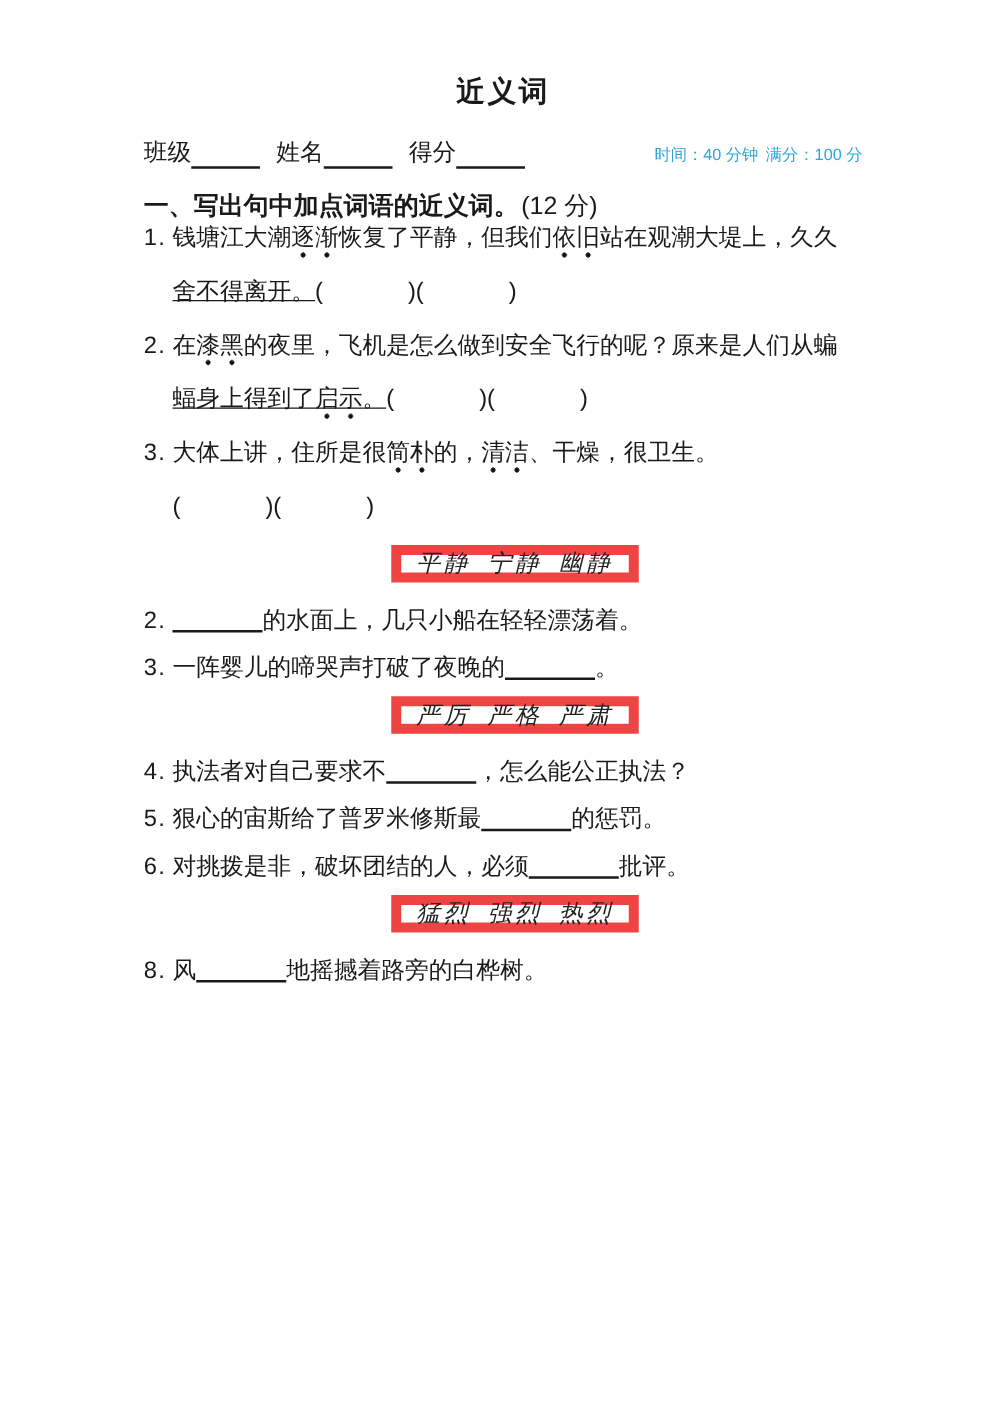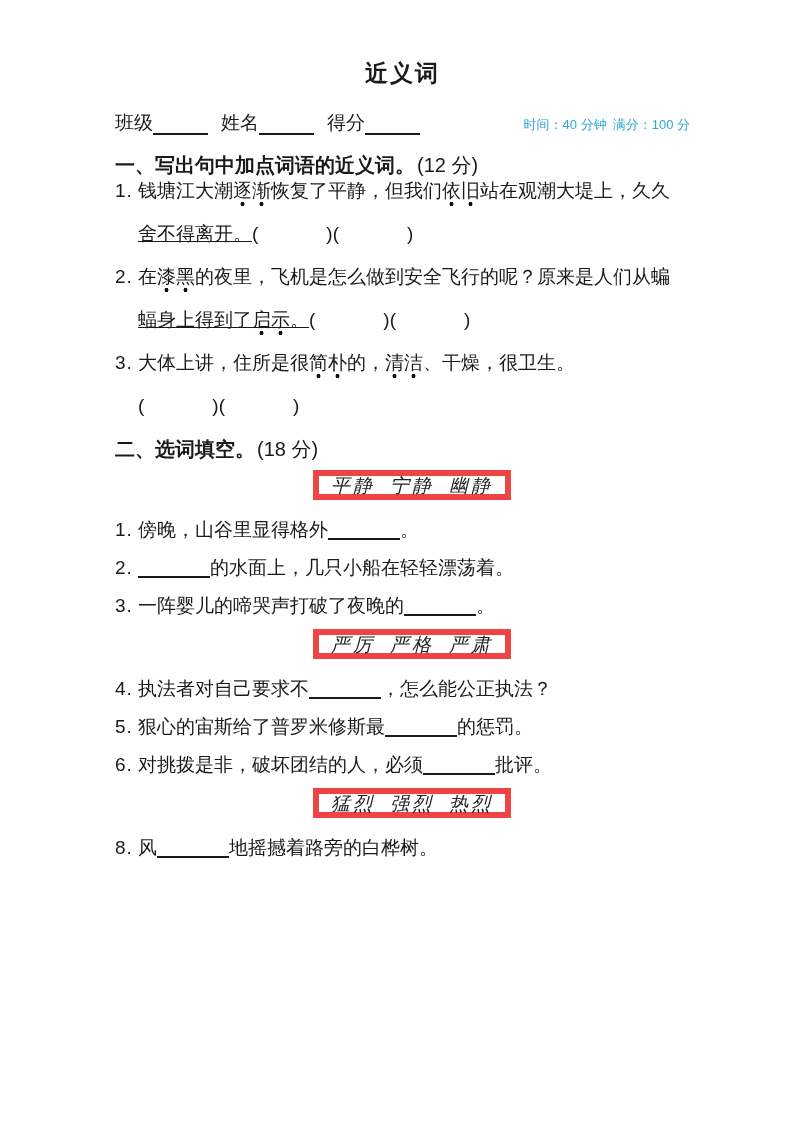--- a/index.html
+++ b/index.html
@@ -36,21 +36,21 @@
     background-image:radial-gradient(circle,#111 1.8px,rgba(0,0,0,0) 2.2px);
     background-size:1em 6px;
     background-repeat:repeat-x;
     background-position:left bottom;
   }
   .blank{display:inline-block;width:72px;height:23px;border-bottom:2px solid #1a1a1a;vertical-align:-4px;}
   .parens{display:inline-block;}
   .paren-gap{display:inline-block;width:68px;}
   .bank{
     box-sizing:border-box;margin:6px 0 15px 198px;width:198px;height:30px;
-    border:6px solid #ef4444;display:flex;align-items:center;justify-content:space-between;
+    border:8px solid #ef4444;display:flex;align-items:center;justify-content:space-between;
     padding:0 12px;
   }
   .bank-word{
     font-family:"Liberation Serif","DejaVu Serif",serif;font-style:italic;
     font-size:19px;letter-spacing:3px;color:#222;line-height:1;
   }
 </style>
 </head>
 <body>
 
@@ -89,31 +89,25 @@
       <div class="item">
         <div class="line"><span class="num">2.</span><span class="txt">在</span><span class="txt dot">漆黑</span><span class="txt">的夜里，飞机是怎么做到安全飞行的呢？原来是人们从蝙</span></div>
         <div class="line cont"><span class="txt">蝠身上得到了</span><span class="txt dot">启示</span><span class="txt">。</span><span class="parens"><span class="txt">(</span><span class="paren-gap"></span><span class="txt">)</span><span class="txt">(</span><span class="paren-gap"></span><span class="txt">)</span></span></div>
       </div>
       <div class="item">
         <div class="line"><span class="num">3.</span><span class="txt">大体上讲，住所是很</span><span class="txt dot">简朴</span><span class="txt">的，</span><span class="txt dot">清洁</span><span class="txt">、干燥，很卫生。</span></div>
         <div class="line cont"><span class="parens"><span class="txt">(</span><span class="paren-gap"></span><span class="txt">)</span><span class="txt">(</span><span class="paren-gap"></span><span class="txt">)</span></span></div>
       </div>
     </div>
 
-  <div class="sec-head" style="margin-top:17px;">
-    <span class="sec-title">二、选词填空。</span><span class="sec-score">(18 分)</span>
-  </div>
   <div class="sec-body s2" style="margin-top:8px;">
       <div class="bank">
         <span class="bank-word">平静</span>
         <span class="bank-word">宁静</span>
         <span class="bank-word">幽静</span>
-      </div>
-      <div class="item">
-        <div class="line"><span class="num">1.</span><span class="txt">傍晚，山谷里显得格外</span><span class="blank"></span><span class="txt">。</span></div>
       </div>
       <div class="item">
         <div class="line"><span class="num">2.</span><span class="blank"></span><span class="txt">的水面上，几只小船在轻轻漂荡着。</span></div>
       </div>
       <div class="item">
         <div class="line"><span class="num">3.</span><span class="txt">一阵婴儿的啼哭声打破了夜晚的</span><span class="blank"></span><span class="txt">。</span></div>
       </div>
       <div class="bank">
         <span class="bank-word">严厉</span>
         <span class="bank-word">严格</span>

